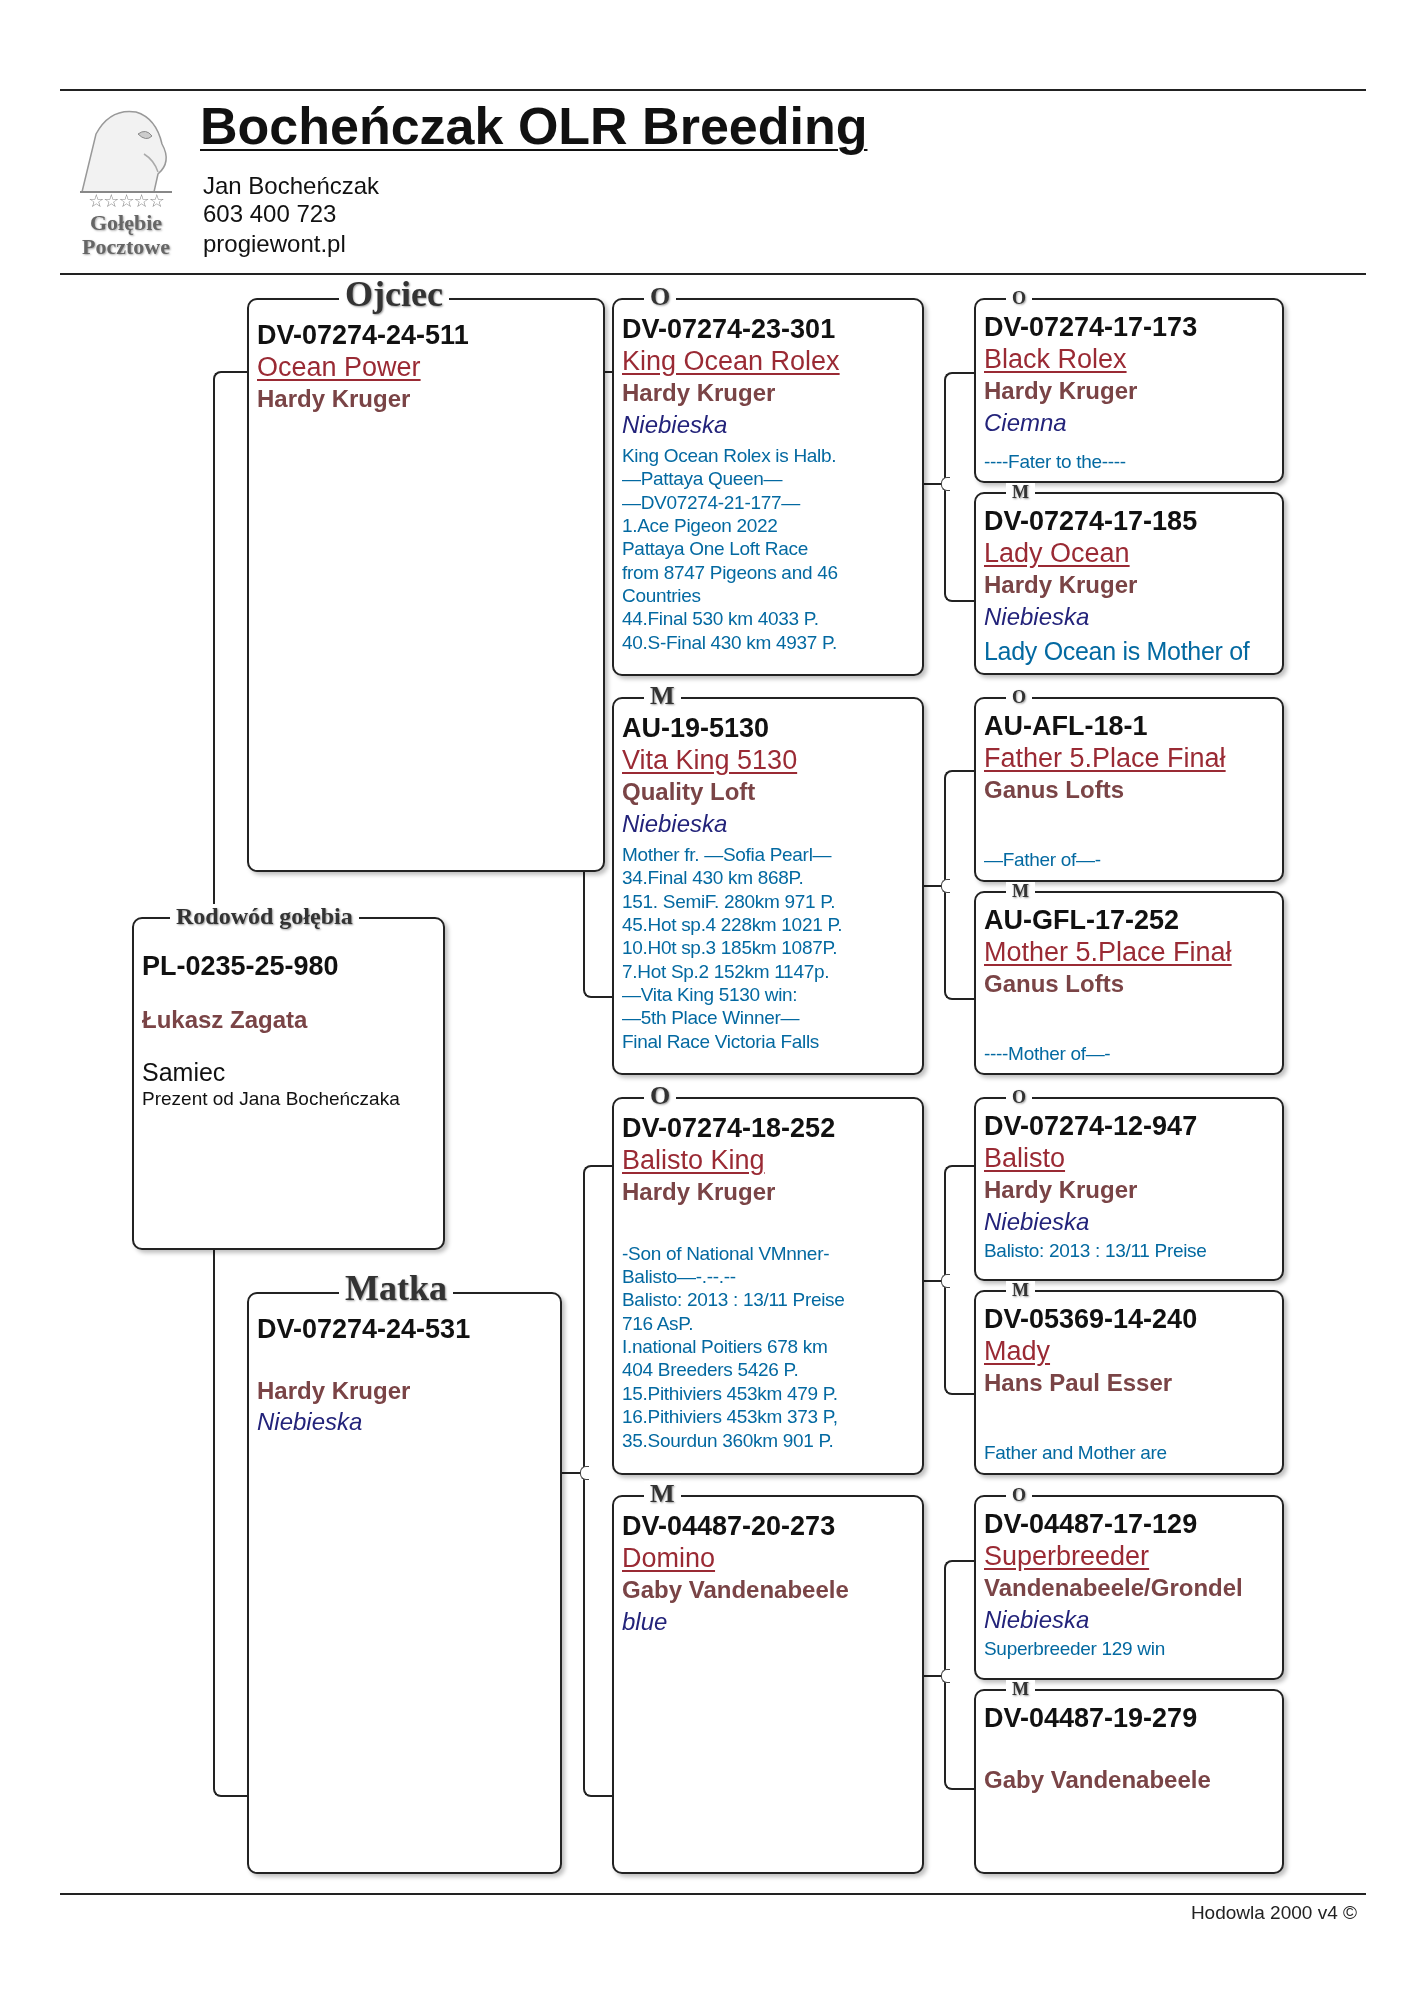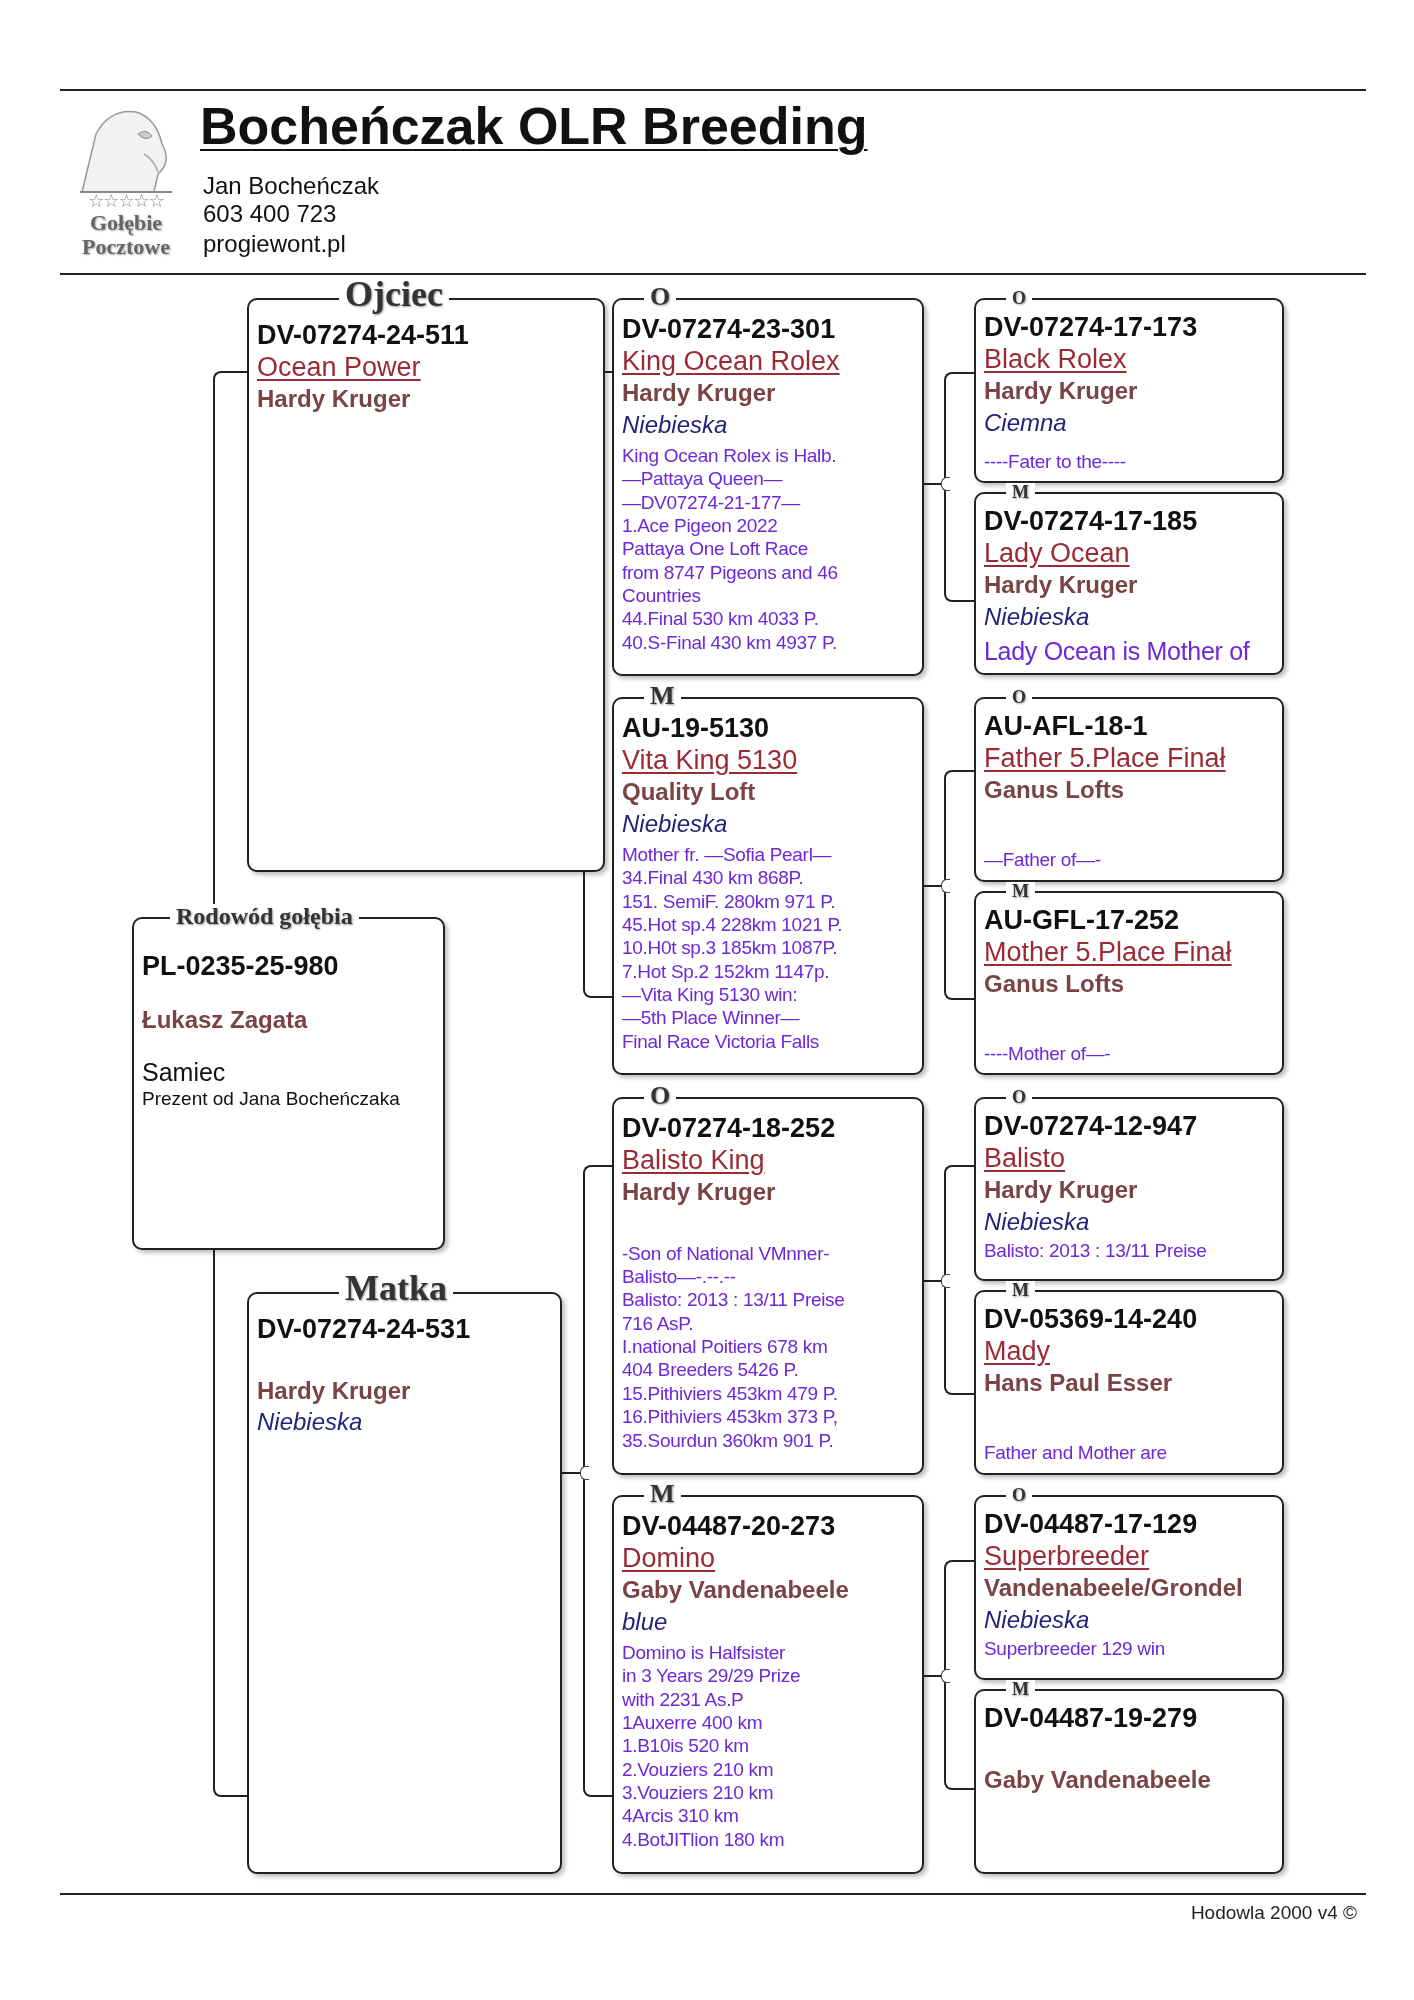--- a/index.html
+++ b/index.html
@@ -15,21 +15,21 @@
   .box{position:absolute;border:2px solid #222;border-radius:10px;background:#fff;box-shadow:3px 3px 4px rgba(0,0,0,0.25);box-sizing:border-box;padding:10px 0 0 8px;}
   .legend{position:absolute;top:-18px;background:#fff;padding:0 6px;font-family:"Liberation Serif",serif;font-weight:bold;color:#333;text-shadow:1px 1px 2px #999;line-height:1;}
   .legend.big{font-size:36px;top:-24px;}
   .legend.mid{font-size:26px;top:-16px;}
   .legend.small{font-size:18px;top:-11px;}
   .legend.main{font-size:24px;top:-15px;}
   .ring{font-weight:bold;font-size:27px;color:#111;line-height:1.15;white-space:nowrap;}
   .pname{font-size:27px;color:#9a2a34;text-decoration:underline;text-underline-offset:3px;line-height:1.2;white-space:nowrap;display:inline-block;cursor:pointer;}
   .breeder{font-weight:bold;font-size:24px;color:#7a4446;line-height:1.3;white-space:nowrap;}
   .color{font-style:italic;font-size:24px;color:#23237a;line-height:1.3;}
-  .notes{font-size:19px;line-height:1.23;color:#6d28d9;margin-top:4px;white-space:pre-line;letter-spacing:-0.3px;}
+  .notes{font-size:19px;line-height:1.23;color:#0369a1;margin-top:4px;white-space:pre-line;letter-spacing:-0.3px;}
   .spacer{height:30px;}
   .line{position:absolute;background:#222;}
   .bracket{position:absolute;border:2px solid #222;border-right:none;border-radius:8px 0 0 8px;box-sizing:border-box;}
   .junction{position:absolute;width:8px;height:12px;border:1.5px solid #444;border-radius:6px 0 0 6px;border-right:none;background:#fff;}
   .footer{position:absolute;right:57px;top:1902px;font-size:19px;color:#222;}
 </style>
 </head>
 <body>
 
 <div class="rule" style="top:89px;"></div>
@@ -145,29 +145,20 @@
 15.Pithiviers 453km 479 P.
 16.Pithiviers 453km 373 P,
 35.Sourdun 360km 901 P.</div>
     </div>
     <div class="box" style="left: 612px; top: 1495px; width: 312px; height: 379px; padding-top: 14px;">
       <span class="legend mid" style="left: 30px;">M</span>
       <div class="ring">DV-04487-20-273</div>
       <div><span class="pname">Domino</span></div>
       <div class="breeder">Gaby Vandenabeele</div>
       <div class="color">blue</div>
-      <div class="notes">Domino is Halfsister
-in 3 Years 29/29 Prize
-with 2231 As.P
-1Auxerre 400 km
-1.B10is 520 km
-2.Vouziers 210 km
-3.Vouziers 210 km
-4Arcis 310 km
-4.BotJITlion 180 km</div>
     </div>
   </div>
 <div id="ggp-col">
     <div class="box" style="left: 974px; top: 298px; width: 310px; height: 185px; padding-top: 12px;">
       <span class="legend small" style="left: 30px;">O</span>
       <div class="ring">DV-07274-17-173</div>
       <div><span class="pname">Black Rolex</span></div>
       <div class="breeder">Hardy Kruger</div>
       <div class="color">Ciemna</div>
       <div class="notes" style="font-size: 19px; margin-top: 12px;">----Fater to the----</div>

